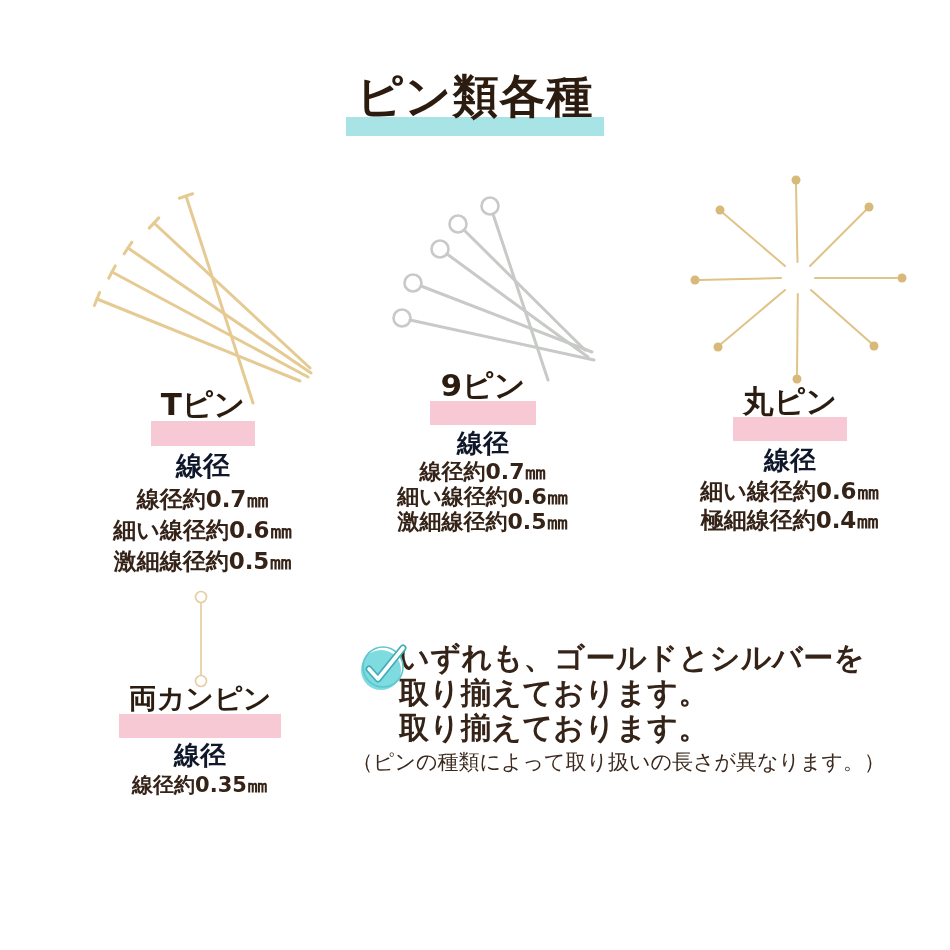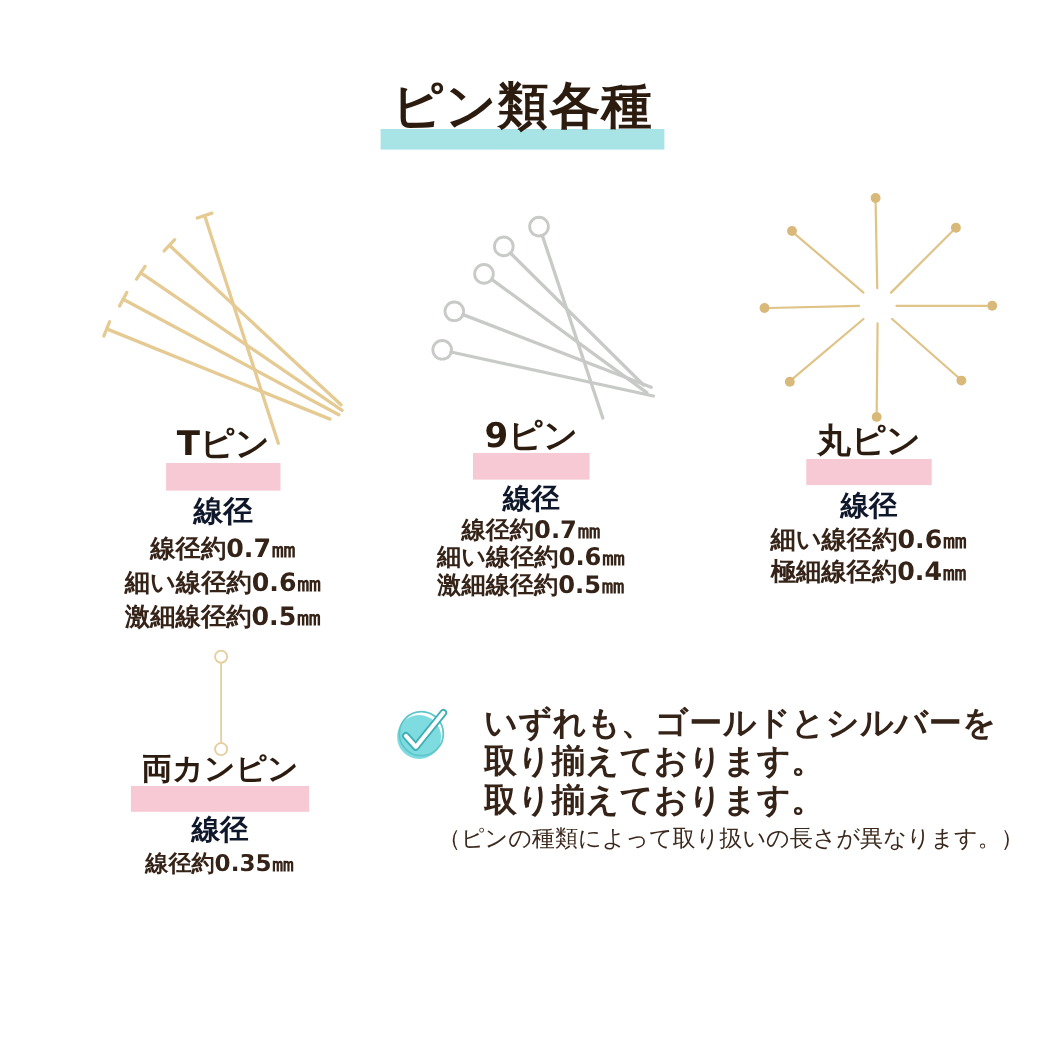--- a/index.html
+++ b/index.html
@@ -52,49 +52,48 @@
     background: linear-gradient(to bottom, transparent 58%, #f6c9d4 58%, #f6c9d4 100%);
   }
   .pin-sub { font-weight: bold; color: #0f172a; }
   .spec    { font-weight: bold; color: #352318; }
 
   #block-tpin { left: 58px; top: 386px; width: 290px; }
   #block-tpin .pin-label { font-size: 31px; line-height: 37px; }
   #block-tpin .pin-sub   { font-size: 27px; line-height: 36px; margin-top: 2px; }
   #block-tpin .spec      { font-size: 23px; line-height: 31px; }
 
-  #block-ninepin { left: 358px; top: 379px; width: 250px; }
+  #block-ninepin { left: 358px; top: 368px; width: 250px; }
   #block-ninepin .pin-label { font-size: 31px; line-height: 34px; }
   #block-ninepin .pin-sub   { font-size: 26px; line-height: 32px; margin-top: 2px; }
   #block-ninepin .spec      { font-size: 22px; line-height: 25px; }
 
   #block-roundpin { left: 665px; top: 384px; width: 250px; }
   #block-roundpin .pin-label { font-size: 31px; line-height: 34px; }
   #block-roundpin .pin-sub   { font-size: 26px; line-height: 34px; margin-top: 2px; }
   #block-roundpin .spec      { font-size: 23px; line-height: 29px; }
 
   #block-ryokanpin { left: 80px; top: 682px; width: 240px; }
   #block-ryokanpin .pin-label { font-size: 28px; line-height: 33px; }
   #block-ryokanpin .pin-sub   { font-size: 26px; line-height: 32px; margin-top: 1px; }
   #block-ryokanpin .spec      { font-size: 21px; line-height: 28px; }
 
   
   .note-block { position: absolute; left: 352px; top: 640px; width: 580px; }
   .check-icon-svg { position: absolute; left: 2px; top: 0; }
-  .note-lines { margin-left: 88px; }
+  .note-lines { margin-left: 47px; }
   .note-line {
     font-size: 30px;
     line-height: 35px;
     font-weight: bold;
     color: #352318;
     letter-spacing: 0.5px;
     white-space: nowrap;
   }
   .note-caption {
-    margin-left: 46px;
     margin-top: 4px;
     font-size: 21px;
     line-height: 26px;
     font-weight: normal;
     color: #3a281c;
     white-space: nowrap;
   }
 </style>
 </head>
 <body>

